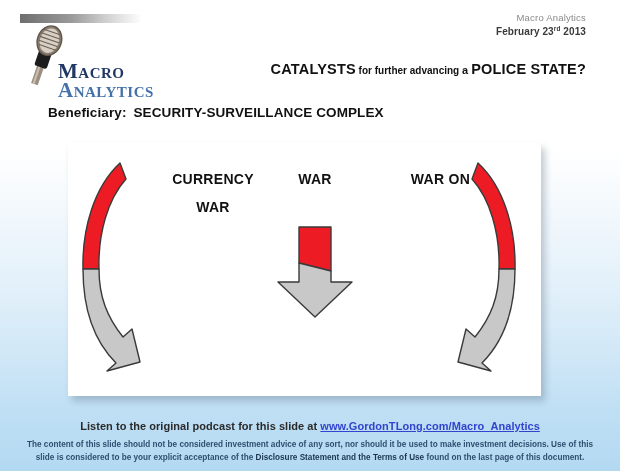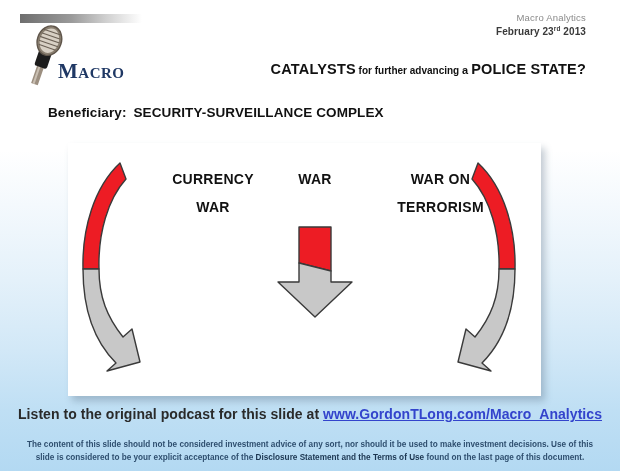--- a/index.html
+++ b/index.html
@@ -175,25 +175,25 @@
 
   
   #footer {
     position: absolute;
     left: 0;
     right: 0;
     bottom: 6px;
     text-align: center;
   }
   #podcast-line {
-    font-size: 14px;
+    font-size: 11px;
     font-weight: bold;
     color: #2a2a2a;
     letter-spacing: 0.05px;
-    margin-bottom: 16px;
+    margin-bottom: 6px;
   }
   #podcast-link {
     color: #3344cc;
     text-decoration: underline;
     font-weight: bold;
   }
   #disclaimer {
     font-size: 8.2px;
     font-weight: bold;
     color: #2f4f6f;
@@ -223,20 +223,21 @@
           <line x1="12.2" y1="17" x2="32.8" y2="17"></line>
           <line x1="12.5" y1="21" x2="32.5" y2="21"></line>
           <line x1="13.5" y1="25" x2="31.5" y2="25"></line>
         </g>
         <ellipse cx="22.5" cy="18" rx="12" ry="15" fill="none" stroke="#5f554a" stroke-width="1.4"></ellipse>
       </g>
     </svg>
 
     <div id="logo-text">
       <div class="logo-line logo-line-1">Macro</div>
+      <div class="logo-line logo-line-2">Analytics</div>
     </div>
   </div>
 
   <div id="meta-block">
     <div id="meta-company">Macro Analytics</div>
     <div id="meta-date"><span>February 23</span><sup>rd</sup><span> 2013</span></div>
   </div>
 
   <div id="beneficiary"><span>Beneficiary:</span><span class="ben-value">SECURITY-SURVEILLANCE COMPLEX</span></div>
 
@@ -248,21 +249,20 @@
       <div>CURRENCY</div>
       <div>WAR</div>
     </div>
 
     <div class="col-label" id="label-cyber">
       <div>WAR</div>
     </div>
 
     <div class="col-label" id="label-terror">
       <div>WAR ON</div>
-      <div>TERRORISM</div>
     </div>
 
     <svg class="arrow-svg" id="arrow-left" width="72" height="220" viewBox="0 0 72 220">
       <path d="M 44 6 C 18 30, 6 72, 7 112 L 23 112 C 22 76, 32 42, 50 22 Z" fill="#ED1C24" stroke="#3a3a3a" stroke-width="1.4" stroke-linejoin="round"></path>
       <path d="M 7 112 C 7 152, 18 184, 40 206 L 31 214 L 64 205 L 56 172 L 47 180
                C 31 160, 23 140, 23 112 Z" fill="#C8C8C8" stroke="#3a3a3a" stroke-width="1.4" stroke-linejoin="round"></path>
     </svg>
 
     <svg class="arrow-svg" id="arrow-center" width="120" height="95" viewBox="0 0 120 95">
       <path d="M 44 2 L 76 2 L 76 46 L 44 38 Z" fill="#ED1C24" stroke="#3a3a3a" stroke-width="1.4" stroke-linejoin="round"></path>

